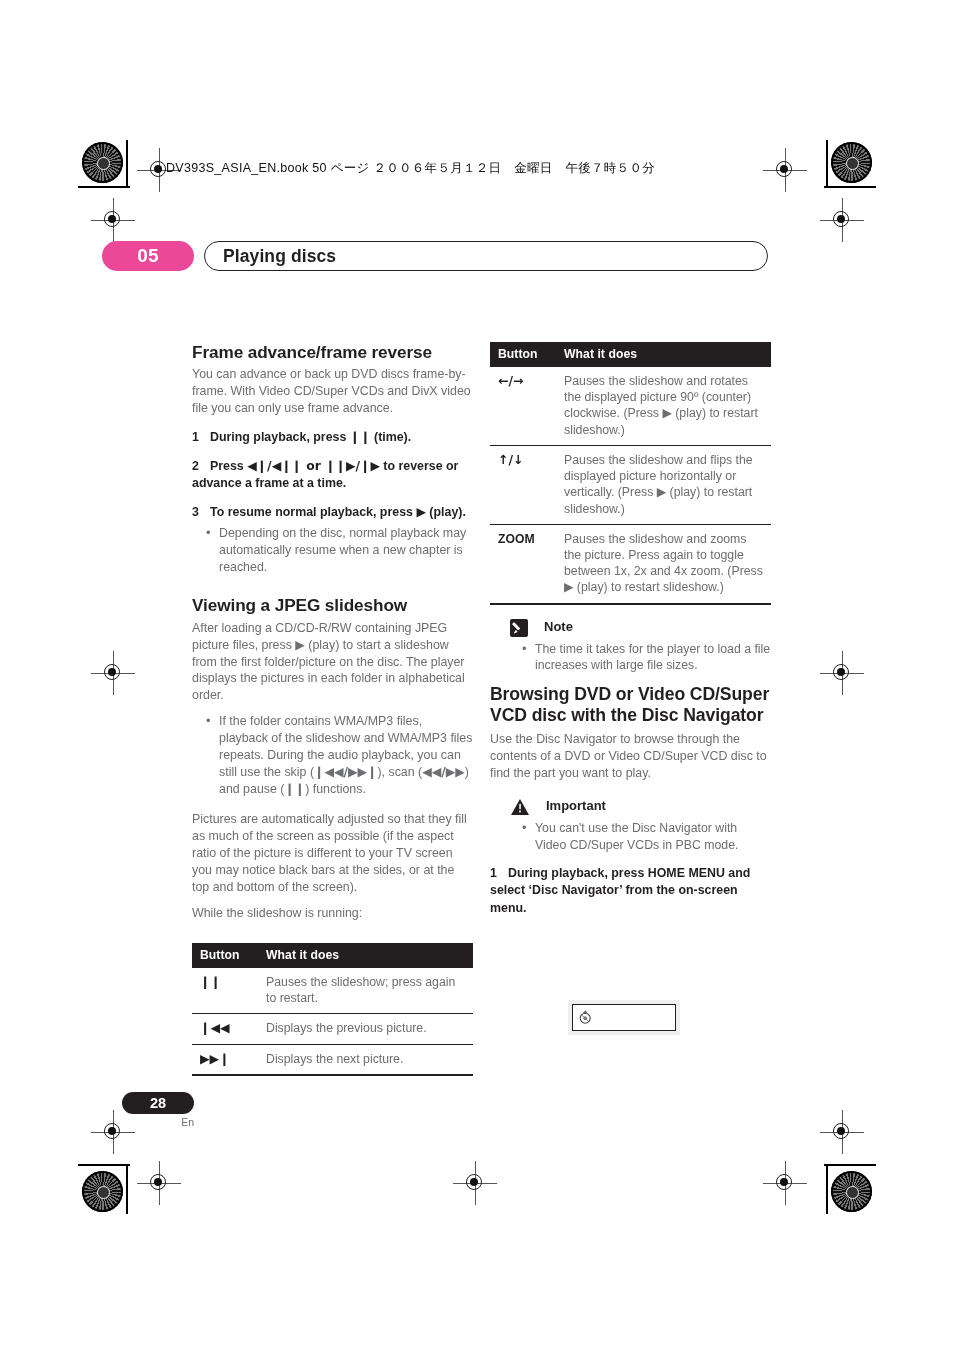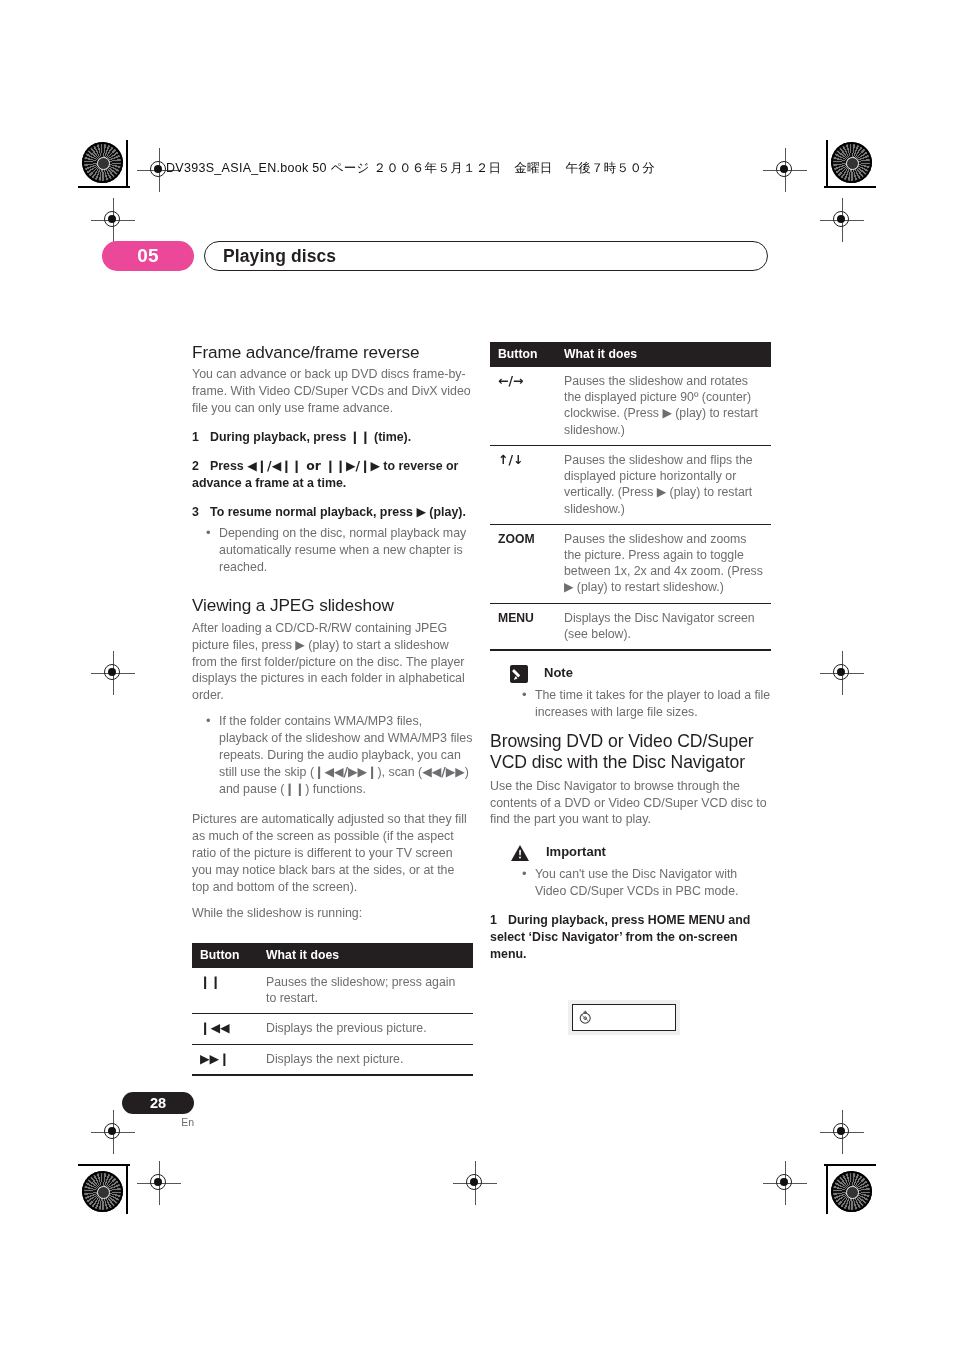--- a/index.html
+++ b/index.html
@@ -126,21 +126,21 @@
   .col {
     position: absolute;
     width: 281px;
     top: 342px;
   }
   .col-left { left: 192px; }
   .col-right { left: 490px; }
 
   h2.sec {
     font-size: 17.2px;
-    font-weight: normal;
+    font-weight: bold;
     color: #231f20;
     margin: 0 0 4px 0;
     line-height: 1.17;
     letter-spacing: -0.1px;
   }
   h2.sec.tight { margin-bottom: 5px; }
   h2.sec.big { font-size: 17.6px; line-height: 1.2; }
 
   p.body {
     font-size: 12.4px;
@@ -510,24 +510,20 @@
         <td class="btn">←/→</td>
         <td>Pauses the slideshow and rotates the displayed picture 90º (counter) clockwise. (Press ▶ (play) to restart slideshow.)</td>
       </tr>
       <tr>
         <td class="btn">↑/↓</td>
         <td>Pauses the slideshow and flips the displayed picture horizontally or vertically. (Press ▶ (play) to restart slideshow.)</td>
       </tr>
       <tr>
         <td class="btn word">ZOOM</td>
         <td>Pauses the slideshow and zooms the picture. Press again to toggle between 1x, 2x and 4x zoom. (Press ▶ (play) to restart slideshow.)</td>
-      </tr>
-      <tr>
-        <td class="btn word">MENU</td>
-        <td>Displays the Disc Navigator screen (see below).</td>
       </tr>
     </tbody>
   </table>
 
   <div class="callout">
     <div class="callout-head">
       <span class="icon-note"></span>
       <span class="label">Note</span>
     </div>
     <ul class="bullets">

